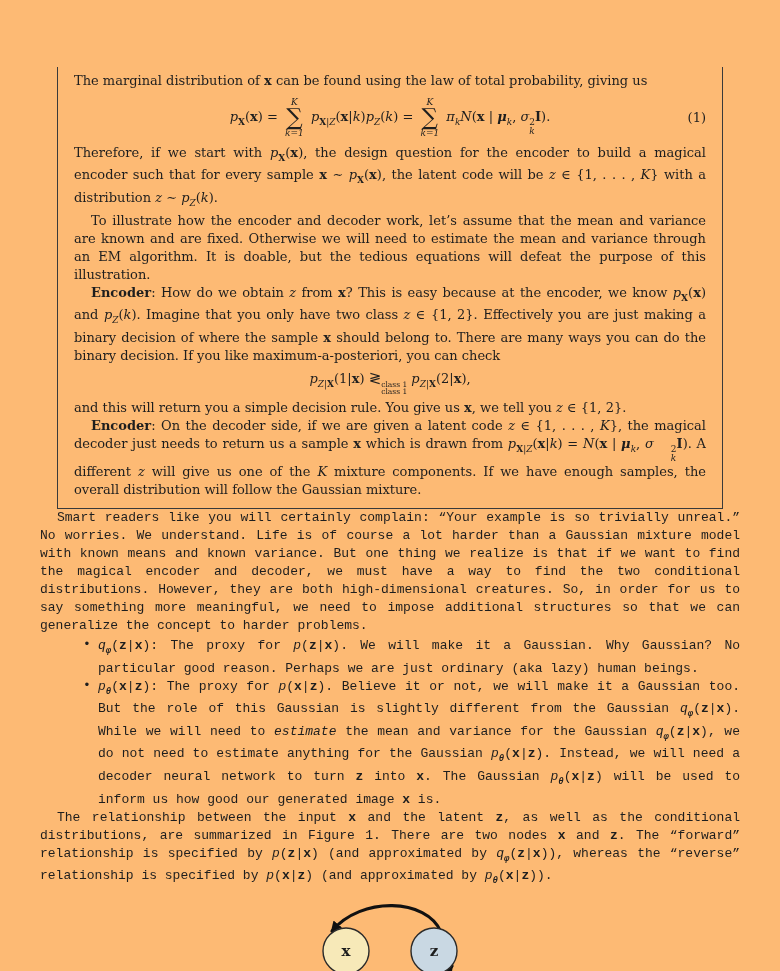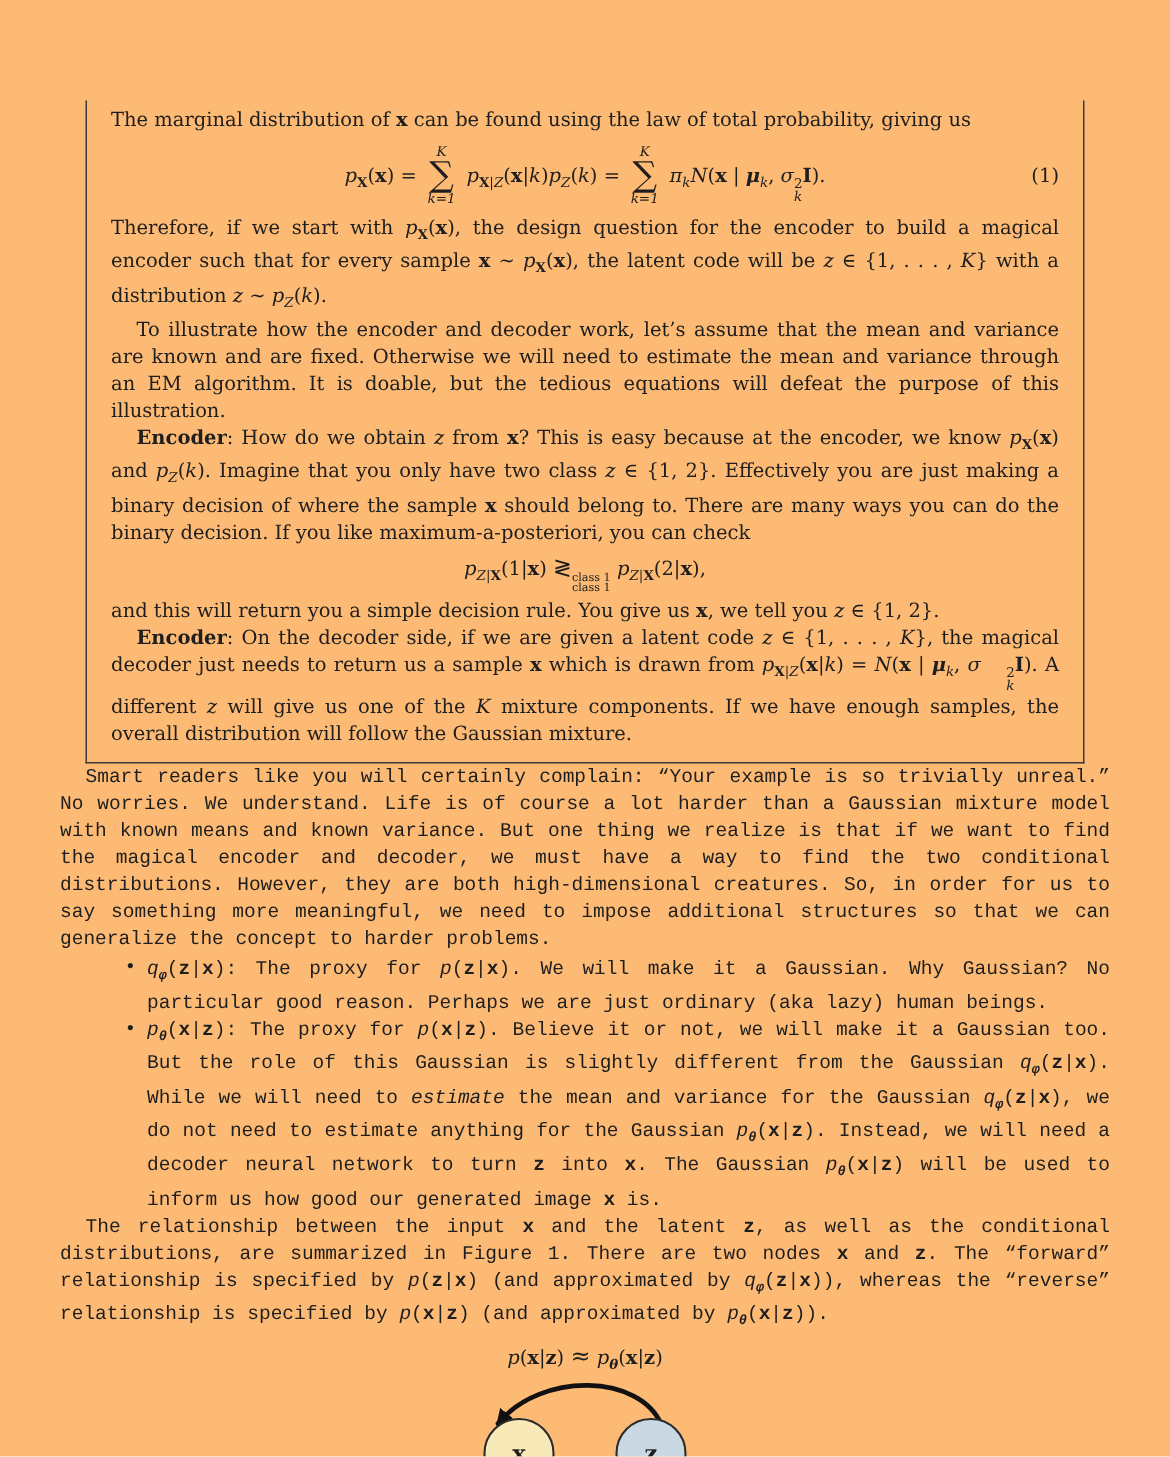--- a/index.html
+++ b/index.html
@@ -98,21 +98,20 @@
       <li>
         <span class="dot">•</span>
         <span><i>p</i><sub><b><i>θ</i></b></sub>(<b>x</b>|<b>z</b>): The proxy for <i>p</i>(<b>x</b>|<b>z</b>). Believe it or not, we will make it a Gaussian too. But the role of this Gaussian is slightly different from the Gaussian <i>q</i><sub><b><i>φ</i></b></sub>(<b>z</b>|<b>x</b>). While we will need to <i>estimate</i> the mean and variance for the Gaussian <i>q</i><sub><b><i>φ</i></b></sub>(<b>z</b>|<b>x</b>), we do not need to estimate anything for the Gaussian <i>p</i><sub><b><i>θ</i></b></sub>(<b>x</b>|<b>z</b>). Instead, we will need a decoder neural network to turn <b>z</b> into <b>x</b>. The Gaussian <i>p</i><sub><b><i>θ</i></b></sub>(<b>x</b>|<b>z</b>) will be used to inform us how good our generated image <b>x</b> is.</span>
       </li>
     </ul>
 
     <p class="jp ind mt2">The relationship between the input <b>x</b> and the latent <b>z</b>, as well as the conditional distributions, are summarized in Figure 1. There are two nodes <b>x</b> and <b>z</b>. The “forward” relationship is specified by <i>p</i>(<b>z</b>|<b>x</b>) (and approximated by <i>q</i><sub><b><i>φ</i></b></sub>(<b>z</b>|<b>x</b>)), whereas the “reverse” relationship is specified by <i>p</i>(<b>x</b>|<b>z</b>) (and approximated by <i>p</i><sub><b><i>θ</i></b></sub>(<b>x</b>|<b>z</b>)).</p>
   </div>
 
   <figure class="fig">
-    <div class="fig-label"><i>p</i>(<b>x</b>|<b>z</b>) <span class="approx">≈</span> <i>p</i><sub><b><i>θ</i></b></sub>(<b>x</b>|<b>z</b>)</div>
 
     <svg class="diagram" width="250" height="112" viewBox="0 0 250 112">
       <defs>
         <marker id="arrhead" markerUnits="userSpaceOnUse" markerWidth="12" markerHeight="12" refX="9" refY="5.5" orient="auto">
           <path d="M0,0 L11,5.5 L0,11 z" fill="#111111"></path>
         </marker>
       </defs>
 
       <path d="M 176 37 C 162 3, 96 1, 67 36" fill="none" stroke-width="3.1" stroke-linecap="round" marker-end="url(#arrhead)" stroke="#111111"></path>
 

